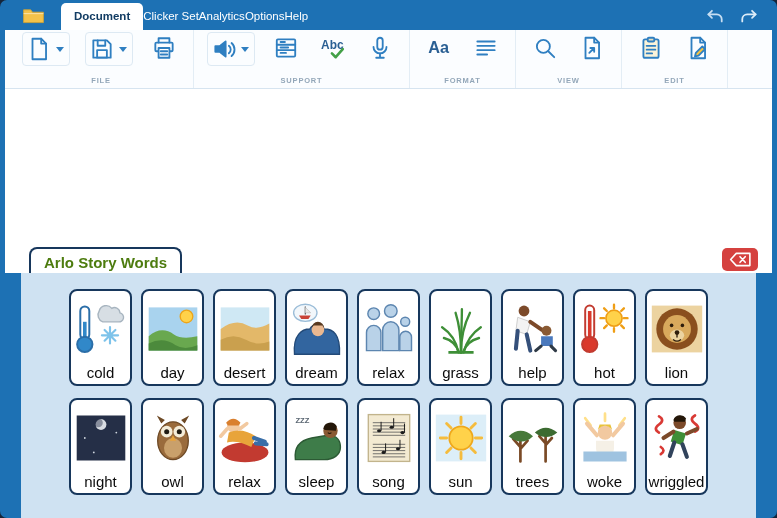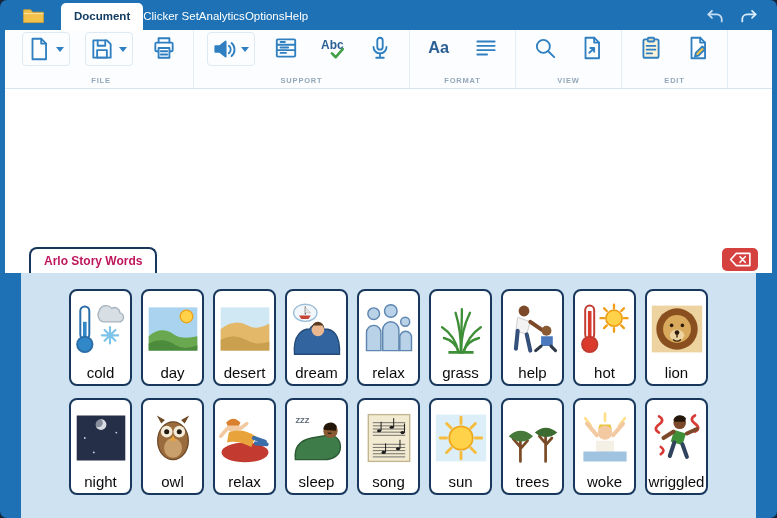--- a/index.html
+++ b/index.html
@@ -26,21 +26,21 @@
   .rbtn svg { width:26px; height:26px; display:block; }
   .split { border:1px solid #dde9f3; }
   .caret { width:0; height:0; border-left:4px solid transparent; border-right:4px solid transparent; border-top:5px solid #2f7fc1; margin:0 2px 0 4px; }
   .ric { fill:none; stroke:#2f7fc1; stroke-width:1.7; stroke-linecap:round; stroke-linejoin:round; }
   .document { flex:1; background:#fff; }
   
   .tabstrip { height:26px; flex:0 0 26px; position:relative; background:#fff; }
   .set-tab {
     position:absolute; left:24px; bottom:0; height:26px; box-sizing:border-box;
     background:#fff; border:2px solid #17375c; border-bottom:none; border-radius:8px 8px 0 0;
-    padding:5px 13px 0; font-size:12px; font-weight:bold; color:#be185d; cursor:default;
+    padding:5px 13px 0; font-size:15px; font-weight:bold; color:#4d7c0f; cursor:default;
   }
   .delete-btn {
     position:absolute; right:14px; top:1px; width:36px; height:23px;
     background:#d5413f; border:none; border-radius:5px; display:flex;
     align-items:center; justify-content:center; cursor:default; padding:0;
   }
   
   .panel { margin:0 21px; height:232px; flex:0 0 232px; background:#cfe2f2; padding-top:16px; box-sizing:content-box;
            display:flex; flex-direction:column; gap:12px; }
   .grid-row { display:flex; gap:9px; justify-content:center; }

